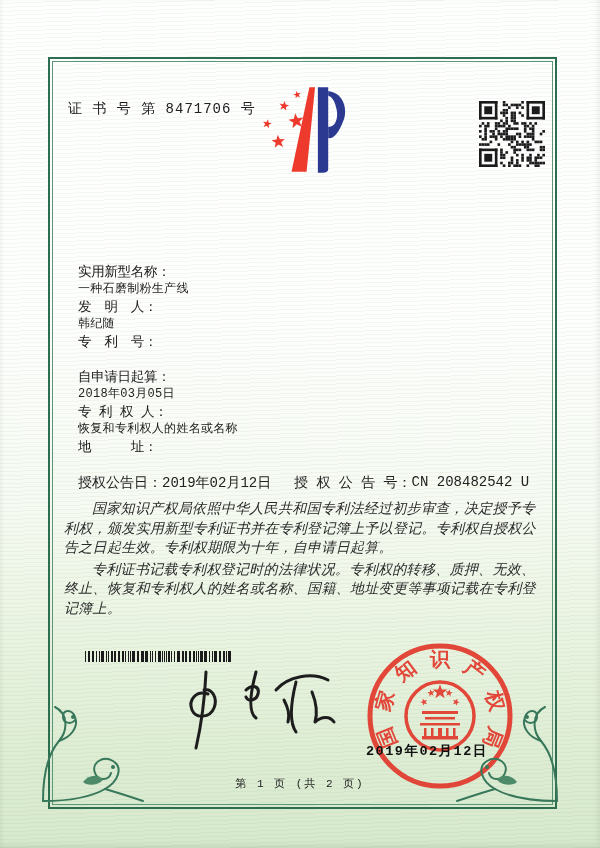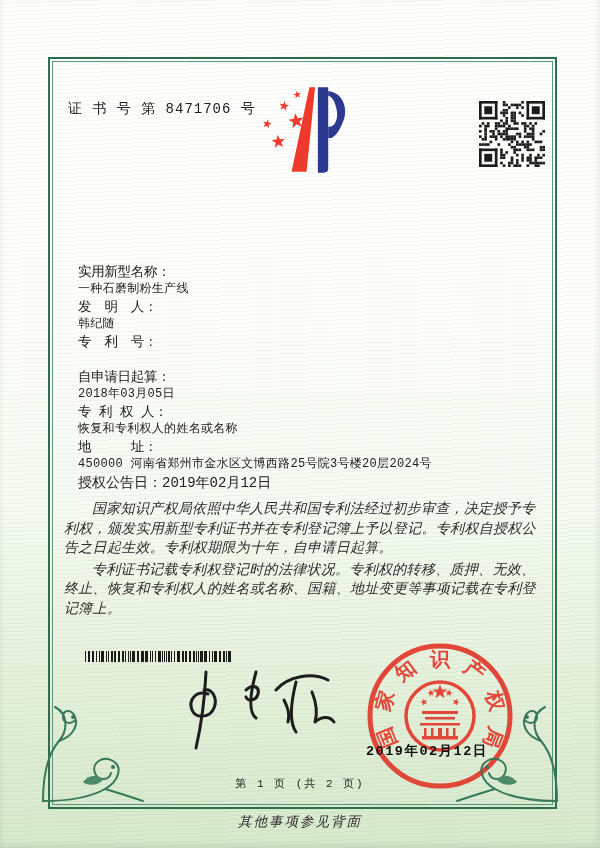--- a/index.html
+++ b/index.html
@@ -285,28 +285,31 @@
     <div class="field-row" style="top:105px">
       <span class="field-label">自申请日起算：</span>
       <span class="field-value">2018年03月05日</span>
     </div>
     <div class="field-row" style="top:140px">
       <span class="field-label">专 利 权 人：</span>
       <span class="field-value">恢复和专利权人的姓名或名称</span>
     </div>
     <div class="field-row" style="top:175px">
       <span class="field-label">地　　　址：</span>
-      <span class="field-value">450000 河南省郑州市金水区文博西路25号院3号楼20层2024号</span>
     </div>
   </div>
 
   <div class="grant-row">
     <div class="grant-pair">
       <span class="grant-label">授权公告日：</span>
       <span>2019年02月12日</span>
+    </div>
+    <div class="grant-pair grant-right">
+      <span class="grant-label">授 权 公 告 号：</span>
+      <span>CN 208482542 U</span>
     </div>
   </div>
 
   <div class="body-text">
     <p>国家知识产权局依照中华人民共和国专利法经过初步审查，决定授予专利权，颁发实用新型专利证书并在专利登记簿上予以登记。专利权自授权公告之日起生效。专利权期限为十年，自申请日起算。</p>
     <p>专利证书记载专利权登记时的法律状况。专利权的转移、质押、无效、终止、恢复和专利权人的姓名或名称、国籍、地址变更等事项记载在专利登记簿上。</p>
   </div>
 
   <svg class="barcode" id="barcode" viewBox="0 0 148 11" preserveAspectRatio="none" aria-hidden="true">
       <rect x="0" y="0" width="1" height="11" fill="#1b1b1b"></rect>
@@ -396,21 +399,20 @@
         <rect x="82" y="88" width="2.5" height="8"></rect>
         <rect x="89" y="88" width="2.5" height="8"></rect>
         <rect x="58" y="96" width="36" height="3.5"></rect>
       </g>
     </g>
   </svg>
 
   <div class="seal-date">2019年02月12日</div>
 
   <div class="page-info">第 1 页 (共 2 页)</div>
-  <div class="back-note">其他事项参见背面</div>
 
   <svg class="flourish left" viewBox="0 0 106 113" aria-hidden="true">
     <g fill="none" stroke="#37775a" stroke-width="2" stroke-linecap="round">
       <path d="M4,109 C30,109 52,105 66,97 C80,89 84,75 74,69 C64,63 52,71 56,81 C59,89 70,89 72,81"></path>
       <path d="M4,109 C4,85 8,63 20,49 C30,37 28,21 16,15"></path>
       <path d="M20,49 C32,45 40,35 36,25 C33,17 24,17 24,25 C24,31 32,33 36,28"></path>
       <path d="M66,97 C80,101 92,105 104,109"></path>
       <path d="M44,90 C50,82 60,82 64,88 C58,94 48,94 44,90 Z" fill="#4c8a68" stroke="none"></path>
       <circle cx="74" cy="75" r="2" fill="#37775a" stroke="none"></circle>
       <circle cx="34" cy="25" r="2" fill="#37775a" stroke="none"></circle>

